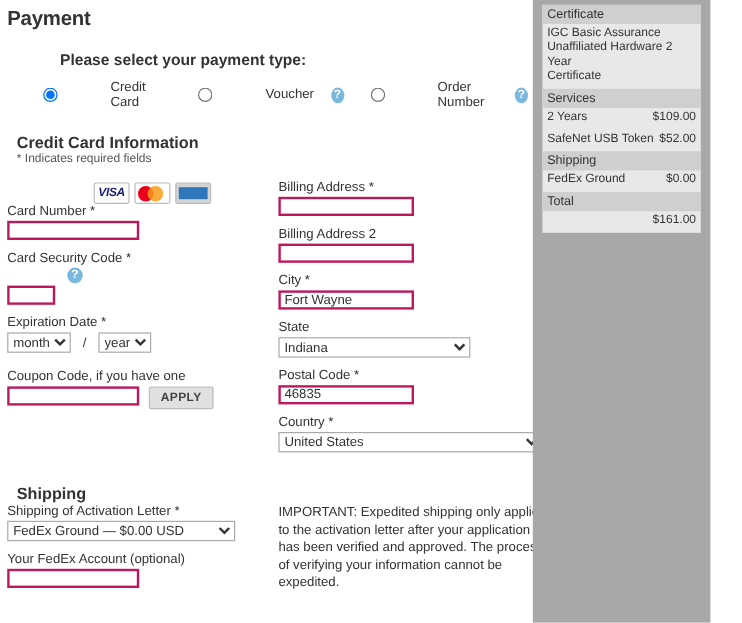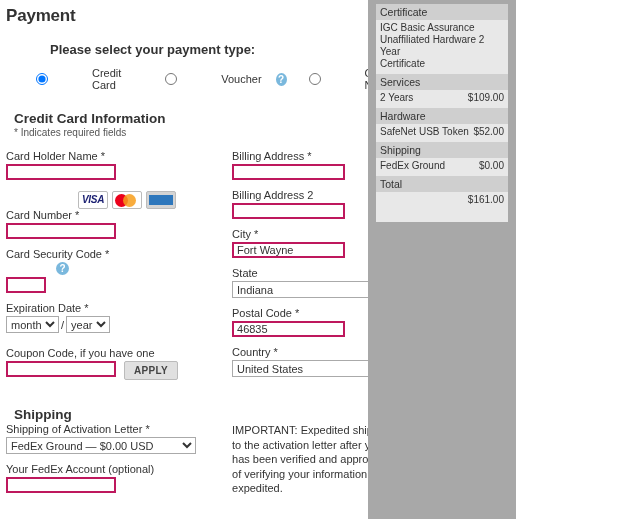--- a/index.html
+++ b/index.html
@@ -11,21 +11,21 @@
     width: 618px;
     height: 519px;
     font-family: "Liberation Sans", sans-serif;
     font-size: 11px;
     color: #333333;
     overflow: hidden;
     position: relative;
   }
   .page {
     position: relative;
-    width: 516px;
+    width: 592px;
     height: 519px;
     border-radius: 9px;
   }
   .main {
     position: absolute;
     left: 0;
     top: 0;
     width: 470px;
     height: 519px;
     padding: 0 8px 0 6px;
@@ -177,21 +177,21 @@
     background: #2e77bc;
     display: flex;
     align-items: center;
     justify-content: center;
     color: #fff;
     font-size: 5px;
   }
   .exp-row {
     display: flex;
     align-items: center;
-    gap: 2px;
+    gap: 10px;
   }
   .exp-row .sep { font-size: 11px; color: #333; }
   .coupon-label { margin-top: 14px; }
   .coupon-row {
     display: flex;
     align-items: flex-start;
     gap: 8px;
   }
   .apply-btn {
     font-family: "Liberation Sans", sans-serif;
@@ -239,21 +239,21 @@
     display: flex;
     justify-content: space-between;
     line-height: 12px;
   }
   .cart-line .name { flex: 1; padding-right: 4px; }
   .cart-line .amt { white-space: nowrap; }
   .cart-text { line-height: 12px; }
   .cart-total-row {
     display: flex;
     justify-content: flex-end;
-    padding: 2px 4px 17px 4px;
+    padding: 2px 4px 5px 4px;
   }
 </style>
 </head>
 <body>
 
 <div class="page">
 
   <div class="main">
 
     <h1 class="page-title">Payment</h1>
@@ -277,24 +277,20 @@
       </span>
       <span class="help-icon">?</span>
     </div>
 
     <h2 class="section">Credit Card Information</h2>
     <div class="req-note">* Indicates required fields</div>
 
     <div class="cols">
       <div class="col-left">
 
-        <div class="field">
-          <label>Card Holder Name *</label>
-          <input type="text" class="w-110" value="" style="">
-        </div>
 
         <div class="field" style="position:relative;">
           <div class="card-wrap">
             <div class="cards">
               <span class="card card-visa">VISA</span>
               <span class="card card-mc">
                 <span class="mc-c1"></span>
                   <span class="mc-c2"></span>
               </span>
               <span class="card card-amex">
@@ -408,21 +404,20 @@
       </div>
 
       <div class="cart-head">Services</div>
       <div class="cart-body">
         <div class="cart-line">
           <span class="name">2 Years</span>
           <span class="amt">$109.00</span>
         </div>
       </div>
 
-      <div class="cart-head">Hardware</div>
       <div class="cart-body">
         <div class="cart-line">
           <span class="name">SafeNet USB Token</span>
           <span class="amt">$52.00</span>
         </div>
       </div>
 
       <div class="cart-head">Shipping</div>
       <div class="cart-body">
         <div class="cart-line">

